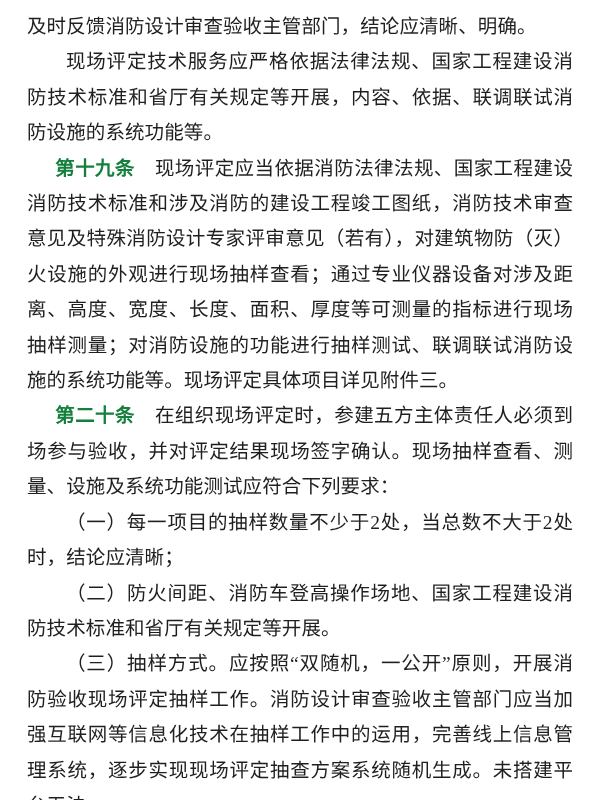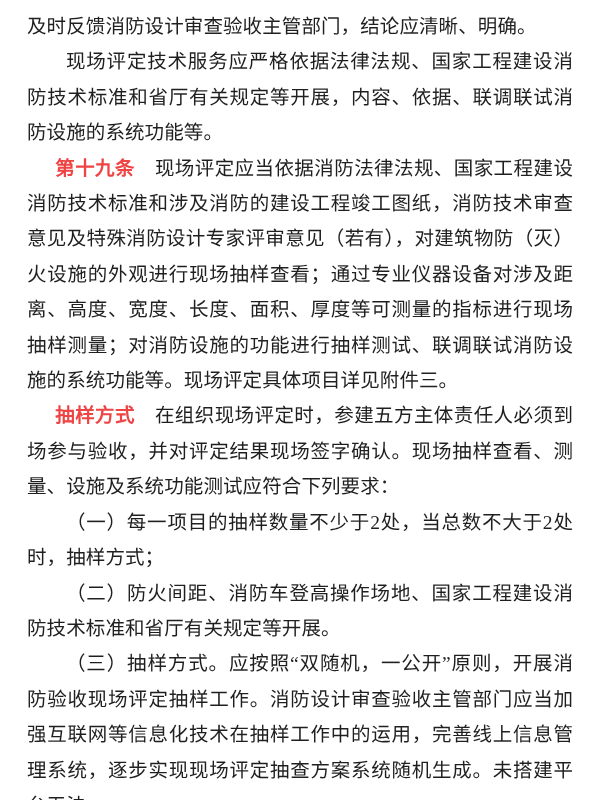--- a/index.html
+++ b/index.html
@@ -32,35 +32,35 @@
   }
   p.para.indent {
     text-indent: 2em;
   }
   p.para.article {
     text-indent: 1.45em;
   }
   b.article-no {
     font-family: "Liberation Sans", "DejaVu Sans", sans-serif;
     font-weight: 700;
-    color: #ef4444;
+    color: #15803d;
   }
 </style>
 </head>
 <body>
 
 <div class="page">
 
   <p class="para">及时反馈消防设计审查验收主管部门，结论应清晰、明确。</p>
 
   <p class="para indent">现场评定技术服务应严格依据法律法规、国家工程建设消防技术标准和省厅有关规定等开展，内容、依据、联调联试消防设施的系统功能等。</p>
 
   <p class="para article"><b class="article-no">第十九条</b><span>　现场评定应当依据消防法律法规、国家工程建设消防技术标准和涉及消防的建设工程竣工图纸，消防技术审查意见及特殊消防设计专家评审意见（若有），对建筑物防（灭）火设施的外观进行现场抽样查看；通过专业仪器设备对涉及距离、高度、宽度、长度、面积、厚度等可测量的指标进行现场抽样测量；对消防设施的功能进行抽样测试、联调联试消防设施的系统功能等。现场评定具体项目详见附件三。</span></p>
 
-  <p class="para article"><b class="article-no">抽样方式</b><span>　在组织现场评定时，参建五方主体责任人必须到场参与验收，并对评定结果现场签字确认。现场抽样查看、测量、设施及系统功能测试应符合下列要求：</span></p>
+  <p class="para article"><b class="article-no">第二十条</b><span>　在组织现场评定时，参建五方主体责任人必须到场参与验收，并对评定结果现场签字确认。现场抽样查看、测量、设施及系统功能测试应符合下列要求：</span></p>
 
-  <p class="para indent">（一）每一项目的抽样数量不少于2处，当总数不大于2处时，抽样方式；</p>
+  <p class="para indent">（一）每一项目的抽样数量不少于2处，当总数不大于2处时，结论应清晰；</p>
 
   <p class="para indent">（二）防火间距、消防车登高操作场地、国家工程建设消防技术标准和省厅有关规定等开展。</p>
 
   <p class="para indent">（三）抽样方式。应按照“双随机，一公开”原则，开展消防验收现场评定抽样工作。消防设计审查验收主管部门应当加强互联网等信息化技术在抽样工作中的运用，完善线上信息管理系统，逐步实现现场评定抽查方案系统随机生成。未搭建平台无法</p>
 
 </div>
 
 </body></html>

